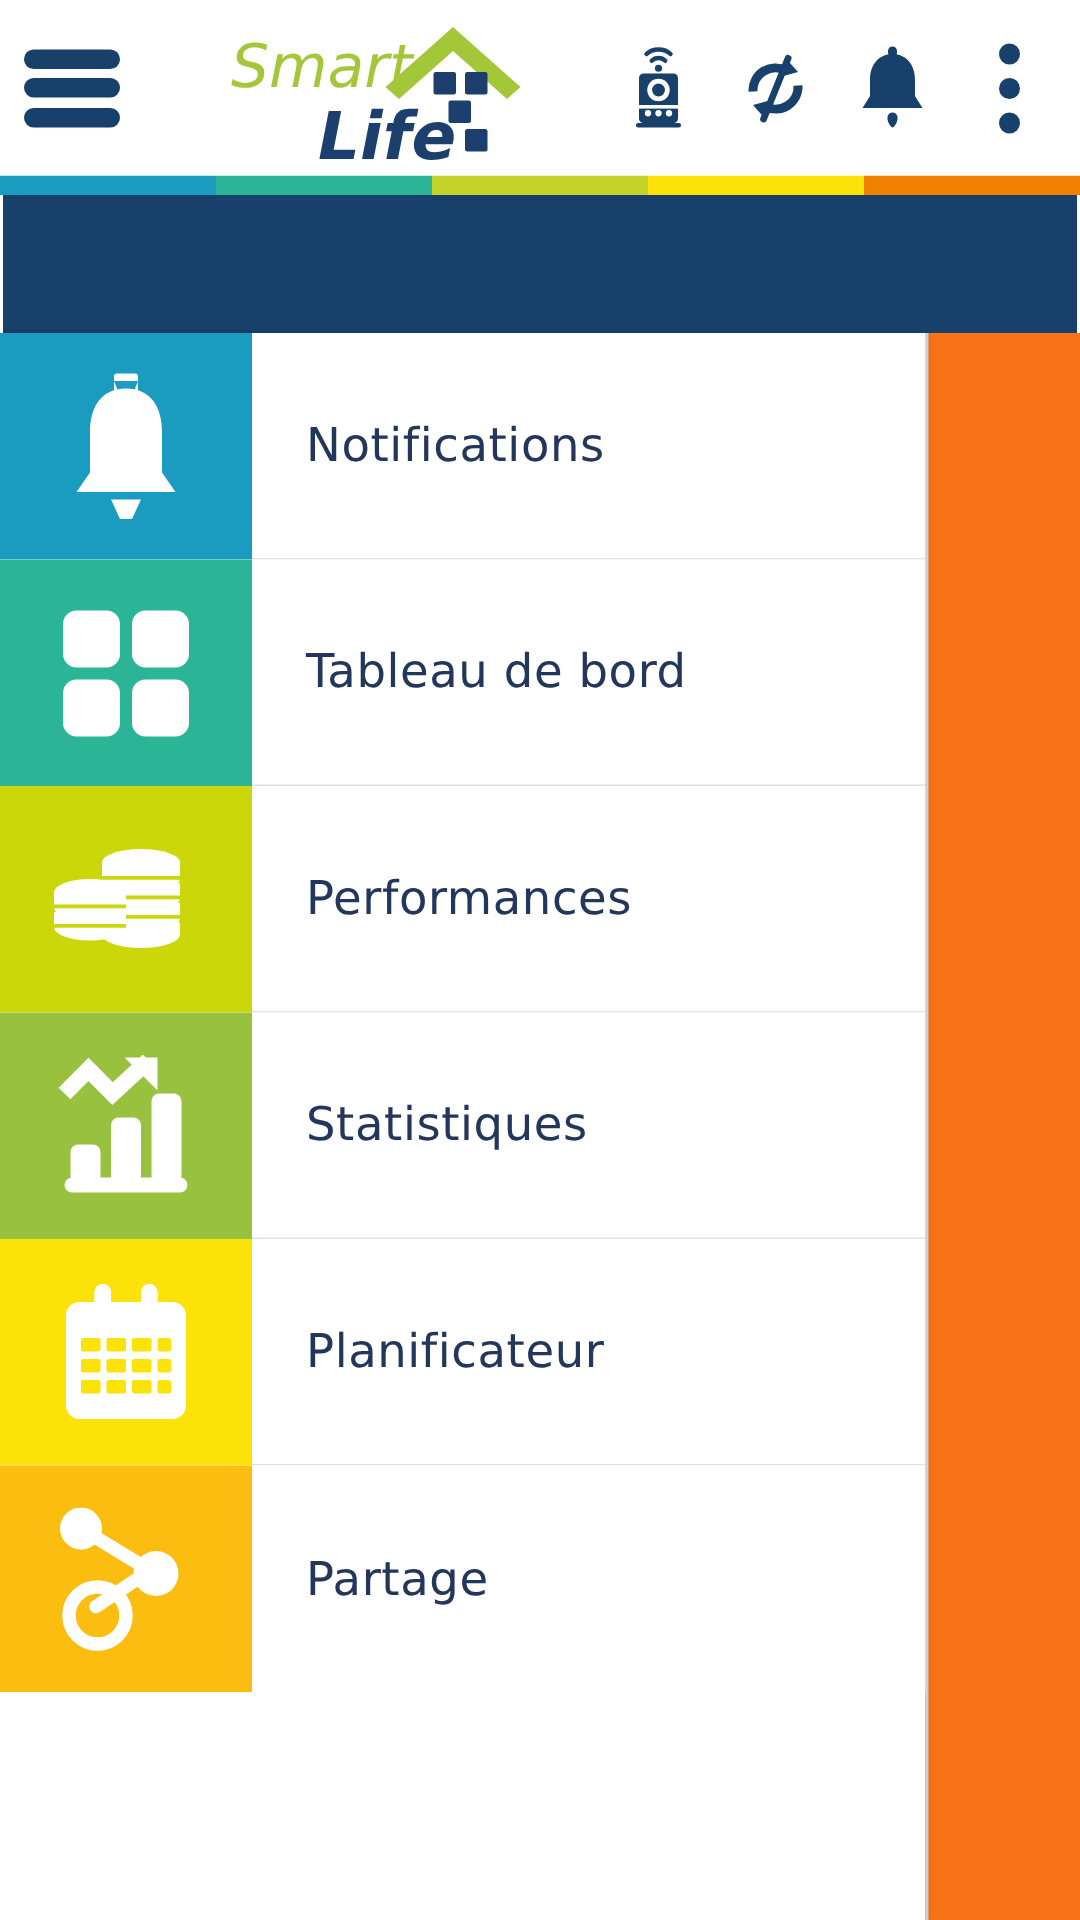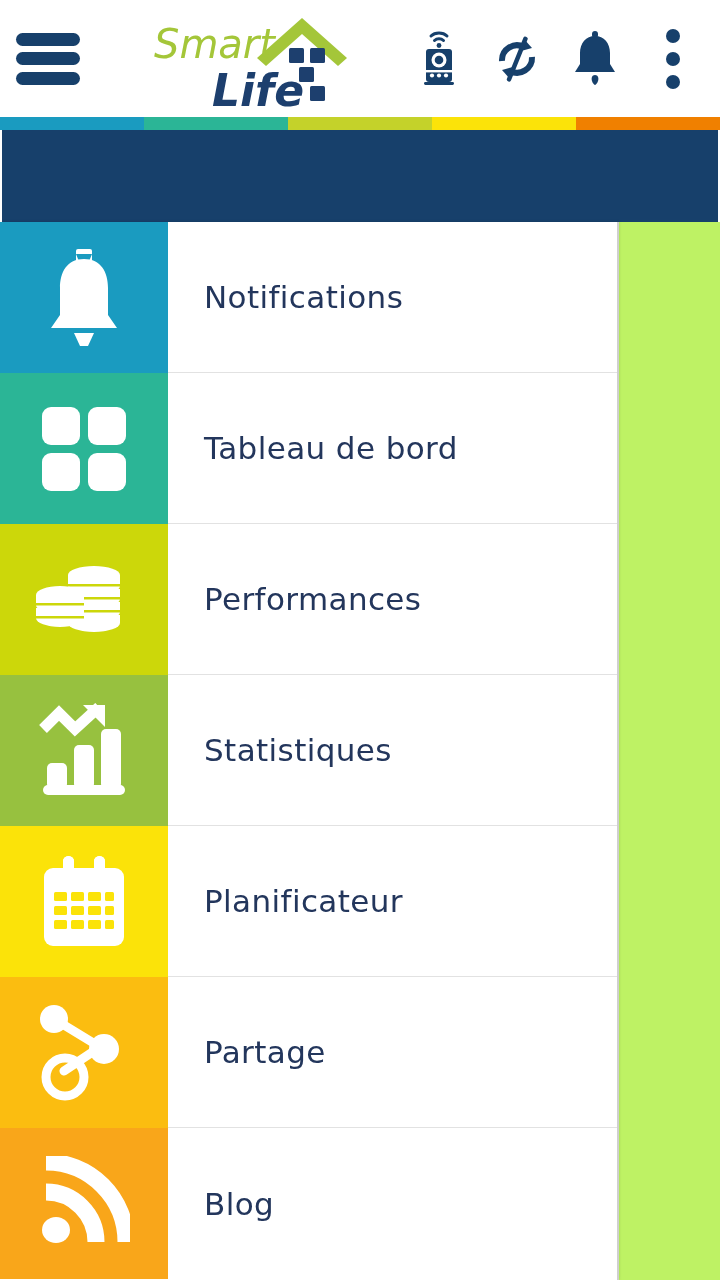--- a/index.html
+++ b/index.html
@@ -77,21 +77,21 @@
     position:relative;
     height:92px;
     background:#17406b;
     margin:0 2px;
   }
 
   
   #body {
     position:relative;
     height:1058px;
-    background:#bef264;
+    background:#f97316;
     text-align:right;
   }
   #drawer {
     position:absolute;
     left:0; top:0;
     width:617px;
     height:1058px;
     background:#ffffff;
     box-shadow:2px 0 3px rgba(0,0,0,0.14);
     z-index:3;
@@ -338,32 +338,20 @@
             <circle cx="16" cy="14" r="14" fill="#ffffff"></circle>
             <circle cx="66" cy="44" r="15" fill="#ffffff"></circle>
             <circle cx="27" cy="72" r="19" fill="none" stroke="#ffffff" stroke-width="9"></circle>
           </svg>
         </div>
         <div class="labelwrap">
           <span class="navlabel">Partage</span>
         </div>
       </div>
 
-      <div class="navitem">
-        <div class="tile" style="background:#f9a61a">
-          <svg width="92" height="96" viewBox="0 0 92 96">
-            <path d="M8 6 A80 80 0 0 1 88 86" stroke="#ffffff" stroke-width="17" fill="none" stroke-linecap="butt"></path>
-            <path d="M8 36 A50 50 0 0 1 58 86" stroke="#ffffff" stroke-width="17" fill="none" stroke-linecap="butt"></path>
-            <ellipse cx="18" cy="74" rx="14" ry="13" fill="#ffffff"></ellipse>
-          </svg>
-        </div>
-        <div class="labelwrap">
-          <span class="navlabel">Blog</span>
-        </div>
-      </div>
 
     </div>
 
     <div id="drawer-edge"></div>
 
   </div>
 
 </div>
 
 </body></html>

